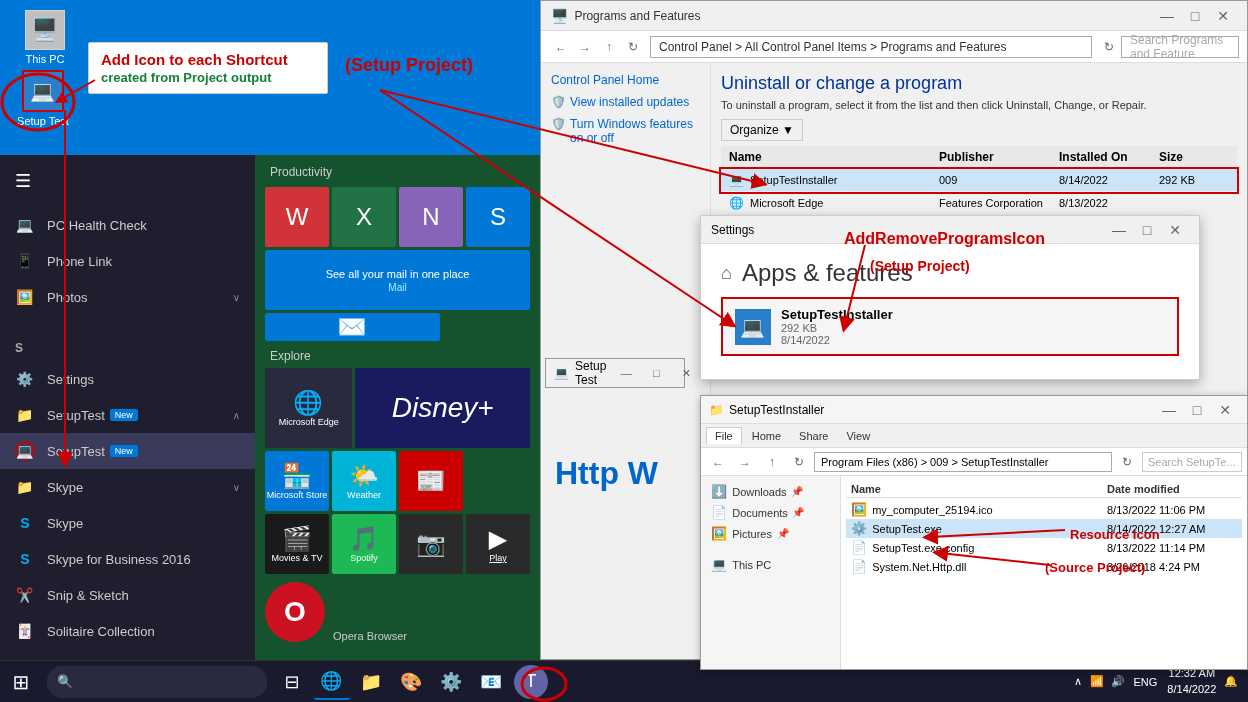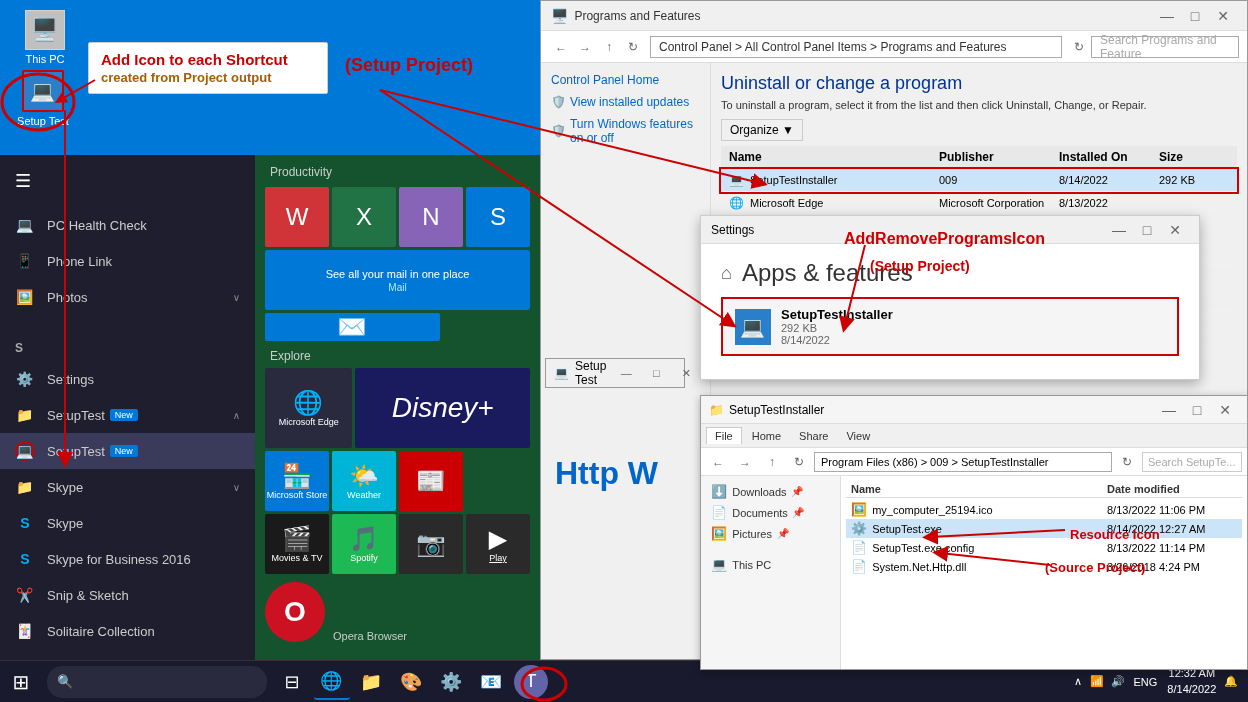--- a/index.html
+++ b/index.html
@@ -52,21 +52,21 @@
       padding: 8px 12px;
       width: 240px;
       font-size: 13px;
       border-radius: 2px;
     }
 
     .annotation-text-main {
       color: #cc0000; font-weight: bold; font-size: 15px;
     }
     .annotation-text-sub {
-      color: #a16207; font-weight: bold; font-size: 13px; margin-top: 2px;
+      color: #15803d; font-weight: bold; font-size: 13px; margin-top: 2px;
     }
     .annotation-setup {
       color: #cc0000; font-size: 18px; font-weight: bold;
       position: absolute; top: 55px; left: 345px;
     }
 
     
     .start-menu {
       position: absolute; top: 155px; left: 0; width: 540px; height: 505px;
       background: #1a1a2e; display: flex;
@@ -170,27 +170,27 @@
       background: white; height: 32px; display: flex; align-items: center;
       padding: 0 8px; border-bottom: 1px solid #ddd; font-size: 12px;
     }
     .nav-btn { width: 24px; height: 24px; display: flex; align-items: center; justify-content: center; cursor: pointer; color: #666; font-size: 12px; }
     .address-path {
       flex: 1; background: white; border: 1px solid #aaa; height: 22px;
       display: flex; align-items: center; padding: 0 8px; font-size: 12px;
       margin: 0 5px; color: #333;
     }
     .search-box {
-      width: 148px; height: 22px; border: 1px solid #aaa; background: white;
+      width: 118px; height: 22px; border: 1px solid #aaa; background: white;
       display: flex; align-items: center; padding: 0 8px; font-size: 12px; color: #aaa;
     }
 
     .pf-content { display: flex; flex: 1; overflow: hidden; }
     .pf-sidebar { width: 170px; background: #f0f0f0; padding: 10px; border-right: 1px solid #ddd; }
-    .pf-sidebar-link { color: #0066cc; font-size: 12px; margin-bottom: 8px; cursor: pointer; display: flex; align-items: center; gap: 4px; }
+    .pf-sidebar-link { color: #0066cc; font-size: 12px; margin-bottom: 8px; cursor: pointer; display: flex; gap: 4px; }
     .pf-main { flex: 1; padding: 10px; overflow: hidden; }
     .pf-title { color: #003399; font-size: 18px; font-weight: normal; margin-bottom: 5px; }
     .pf-subtitle { font-size: 11px; color: #333; margin-bottom: 8px; }
     .pf-toolbar { display: flex; align-items: center; margin-bottom: 5px; }
     .organize-btn {
       background: #f0f0f0; border: 1px solid #ccc; padding: 3px 8px;
       font-size: 12px; cursor: pointer; display: flex; align-items: center; gap: 4px;
     }
 
     .pf-table-header {
@@ -589,21 +589,21 @@
         <span>009</span>
         <span>8/14/2022</span>
         <span>292 KB</span>
       </div>
 
       <div class="pf-row">
         <div class="pf-row-icon">
           <span class="row-app-icon" style="color:#0078d7;">🌐</span>
           <span>Microsoft Edge</span>
         </div>
-        <span>Microsoft Corporation</span>
+        <span>Features Corporation</span>
         <span>8/13/2022</span>
         <span></span>
       </div>
       <div class="pf-row">
           <div class="pf-row-icon">
             <span></span>
             <span></span>
           </div>
           <span></span>
           <span></span>

